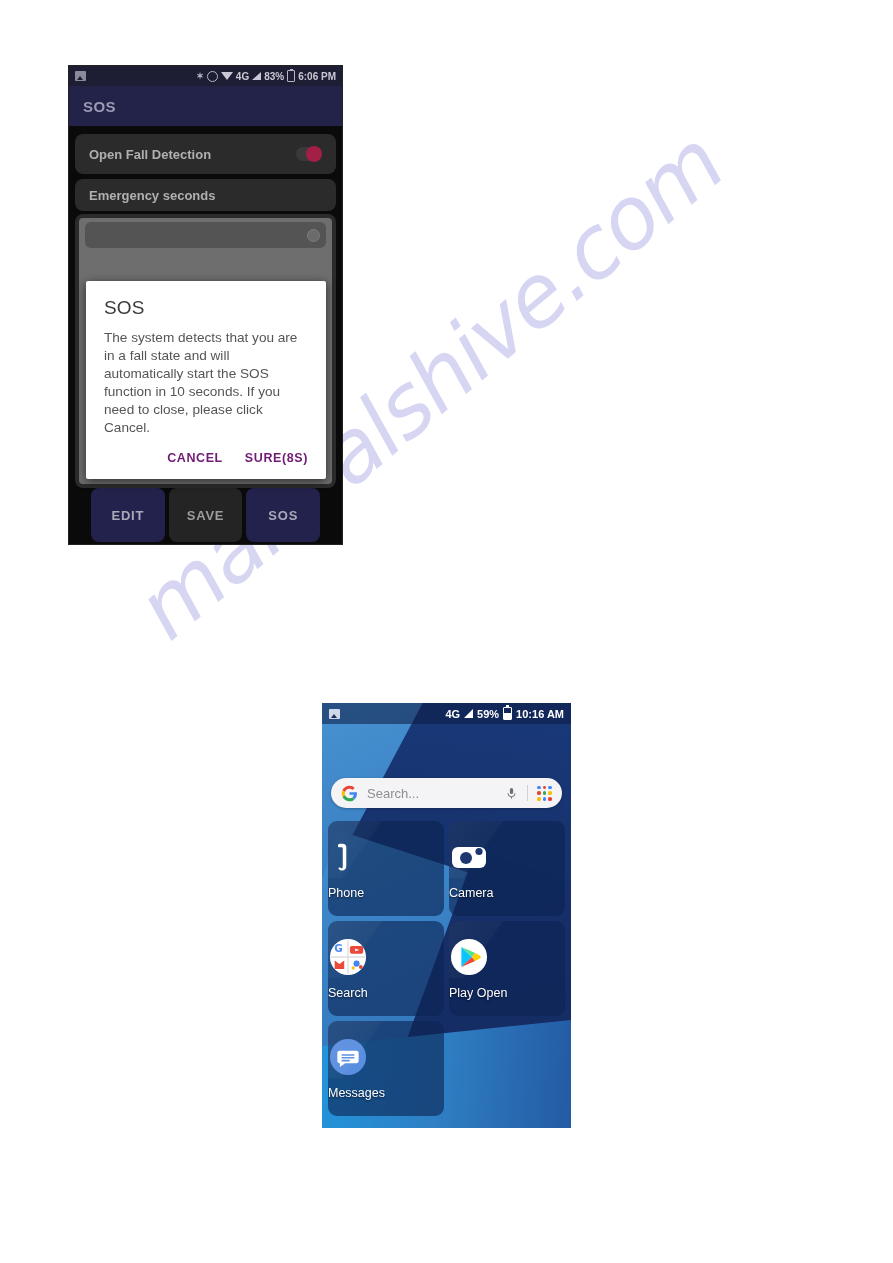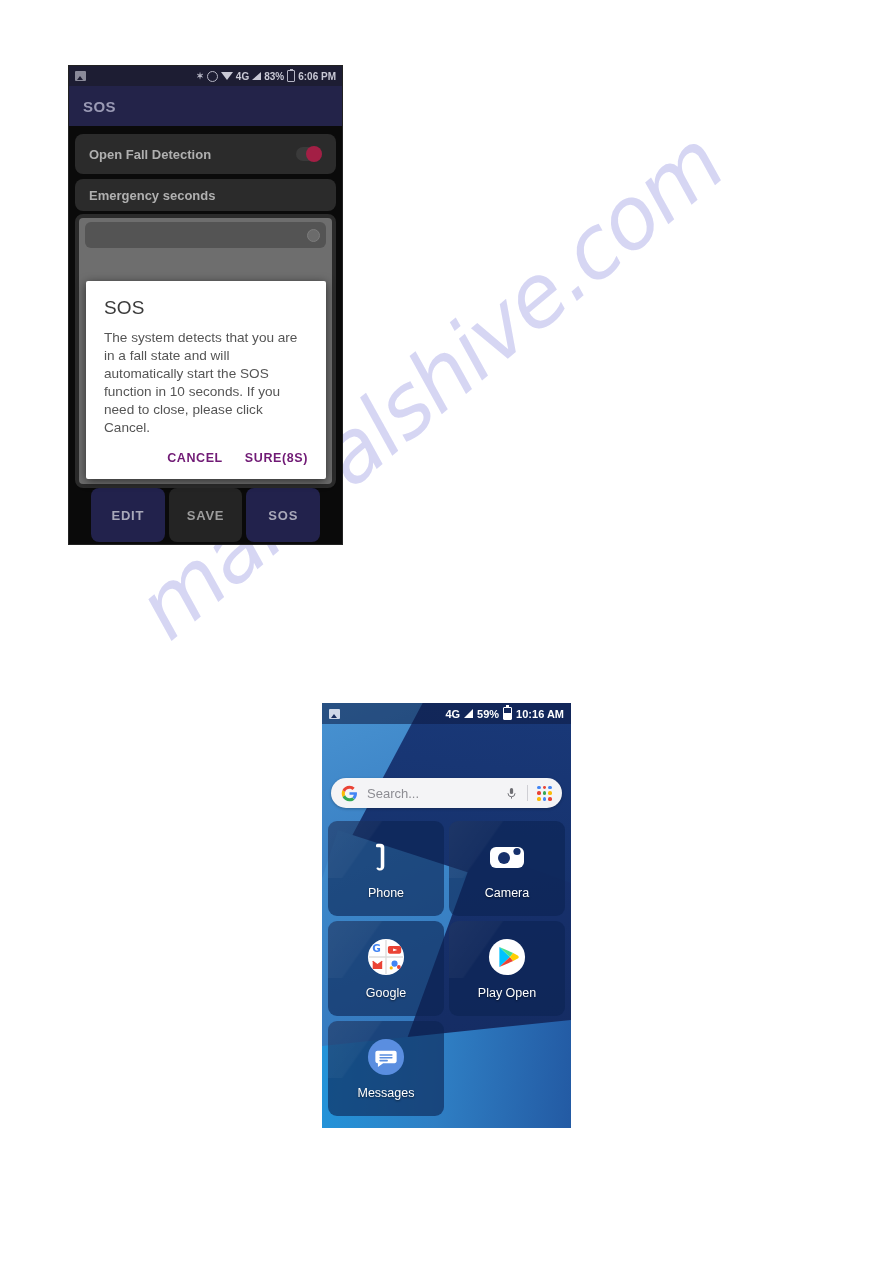--- a/index.html
+++ b/index.html
@@ -421,21 +421,21 @@
     display: grid;
     grid-template-columns: 1fr 1fr;
     gap: 5px 5px;
   }
   .tile {
     height: 95px;
     background: rgba(12,36,82,0.62);
     border-radius: 9px;
     display: flex;
     flex-direction: column;
-    align-items: center;
+    align-items: flex-start;
     justify-content: center;
     gap: 9px;
     position: relative;
     overflow: hidden;
   }
   .tile .tile-label {
     color: #ffffff;
     font-size: 12.5px;
     text-shadow: 0 1px 2px rgba(0,0,0,0.6);
   }
@@ -606,21 +606,21 @@
           <path d="M24 8.5h10c1.2 0 2 .8 2 1.9v4.2c0 1.1-.8 1.9-2 1.9H24c-1.2 0-2-.8-2-1.9v-4.2c0-1.1.8-1.9 2-1.9z" fill="#EA4335"></path>
           <polygon points="27.5,11 32,12.5 27.5,14" fill="#ffffff"></polygon>
           <path d="M6 24.5h10v8H6z" fill="#ffffff"></path>
           <path d="M6 24.5l5 3.6 5-3.6v8H6z" fill="#EA4335"></path>
           <path d="M6 24.5l5 3.6 5-3.6" stroke="#EA4335" stroke-width="1.2" fill="none"></path>
           <circle cx="29" cy="27" r="3.2" fill="#4285F4"></circle>
           <circle cx="33.5" cy="30.5" r="2" fill="#EA4335"></circle>
           <circle cx="25.5" cy="31.5" r="1.7" fill="#FBBC05"></circle>
         </svg>
       </div>
-      <span class="tile-label">Google</span>
+      <span class="tile-label">Search</span>
     </div>
 
     <div class="tile">
       <div class="tile-sheen"></div>
       <div class="tile-icon">
         <svg viewBox="0 0 40 40" width="38" height="38">
           <circle cx="20" cy="20" r="19" fill="#ffffff"></circle>
           <path d="M12 9.5v21l11-10.5z" fill="#00C3FF"></path>
           <path d="M12 9.5l14.5 6.2L23 20z" fill="#4CE08A"></path>
           <path d="M12 30.5l14.5-6.2L23 20z" fill="#EA4335"></path>

